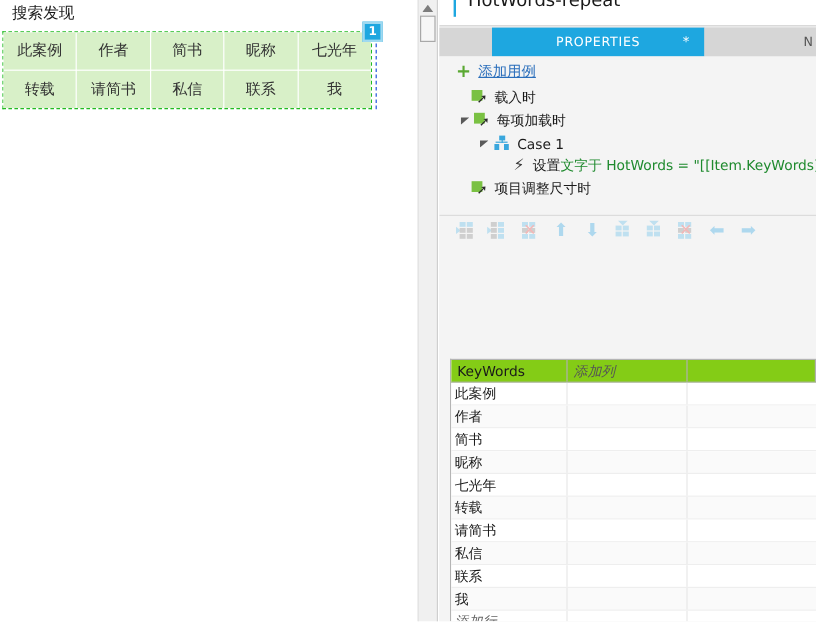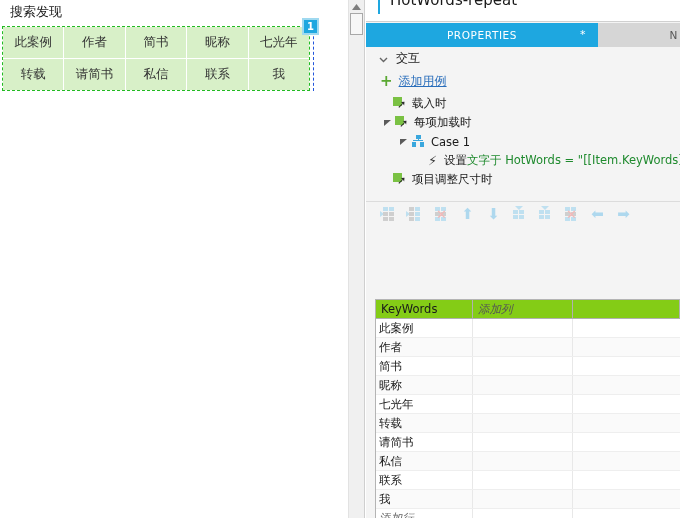--- a/index.html
+++ b/index.html
@@ -116,21 +116,21 @@
     width: 314px; height: 24px;
     background: #d6d6d6;
     display: flex;
   }
   .tab {
     height: 24px; display: flex; align-items: center;
     justify-content: center; position: relative;
     font-size: 10.5px; letter-spacing: 0.6px;
     box-sizing: border-box;
   }
-  .tab.active { background: #1ea7e0; color: #ffffff; width: 232px; }
+  .tab.active { background: #1ea7e0; color: #ffffff; width: 177px; margin-left: 44px; }
   .tab.inactive { background: #d6d6d6; color: #555555; flex: 1; justify-content: flex-end; padding-right: 2px; }
   .tab-star {
     position: absolute; right: 12px; top: 5px;
     font-size: 11px; color: #ffffff;
   }
 
   #props-body {
     position: absolute; left: 0; top: 47px;
     width: 314px; height: 471px;
     background: #f4f4f4;
@@ -335,28 +335,20 @@
         <span>PROPERTIES</span>
         <span class="tab-star">*</span>
       </div>
       <div class="tab inactive">
         <span>N</span>
       </div>
     </div>
 
     <div id="props-body">
 
-      <div class="section-head">
-        <span class="chev">
-          <svg width="11" height="11" viewBox="0 0 11 11">
-              <polyline points="2,4 5.5,7.5 9,4" fill="none" stroke="#666666" stroke-width="1.4"></polyline>
-            </svg>
-        </span>
-        <span>交互</span>
-      </div>
 
       <div id="add-case-row">
         <span id="add-case-plus">+</span>
         <span id="add-case-link">添加用例</span>
       </div>
 
       <div id="int-tree">
 
         <div class="tree-row" style="padding-left:27px;">
           <span class="ev-icon">

